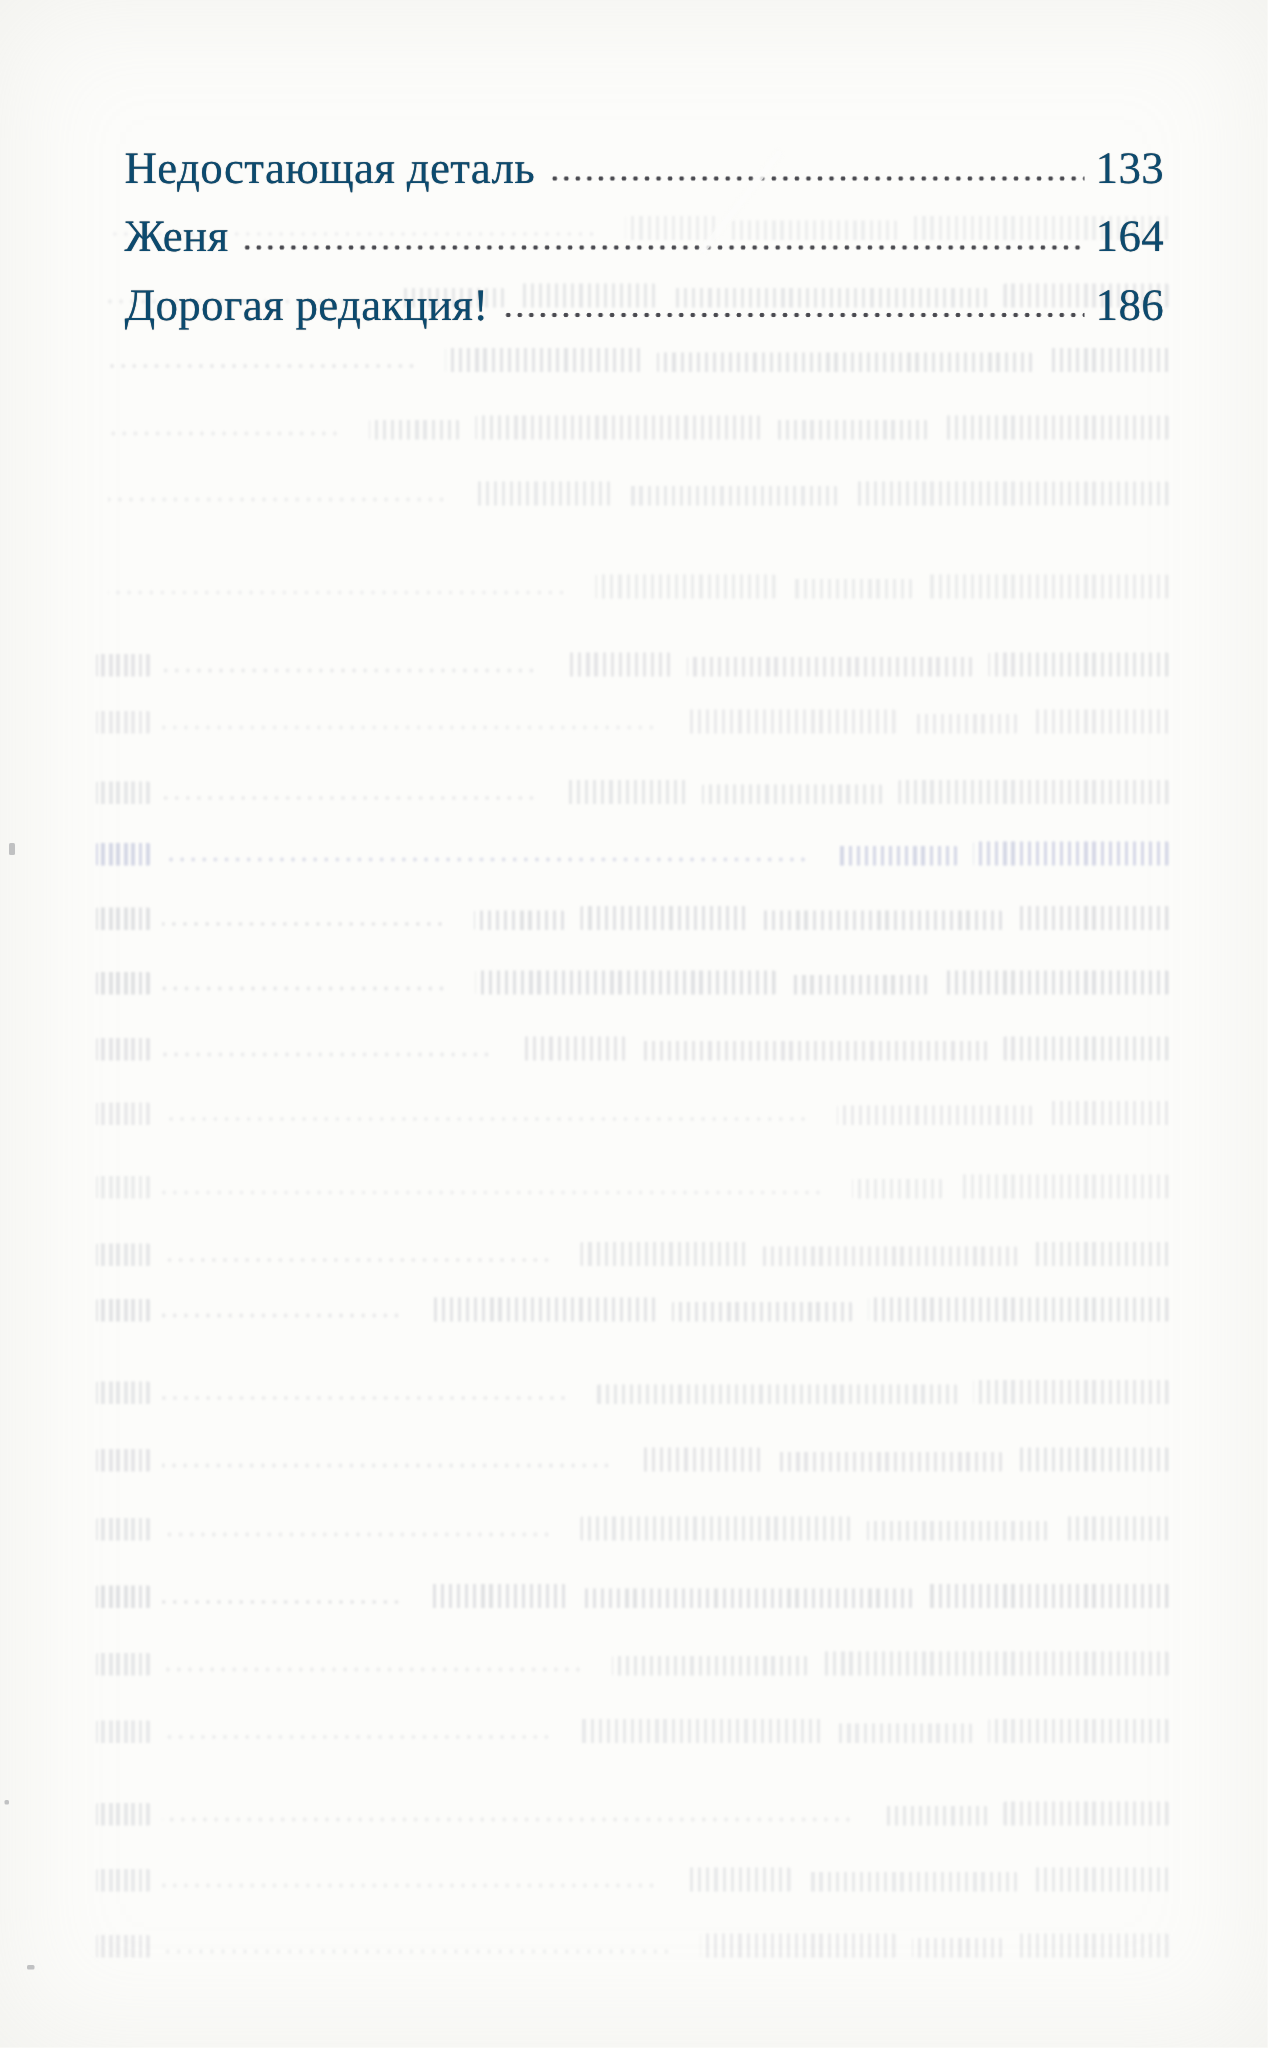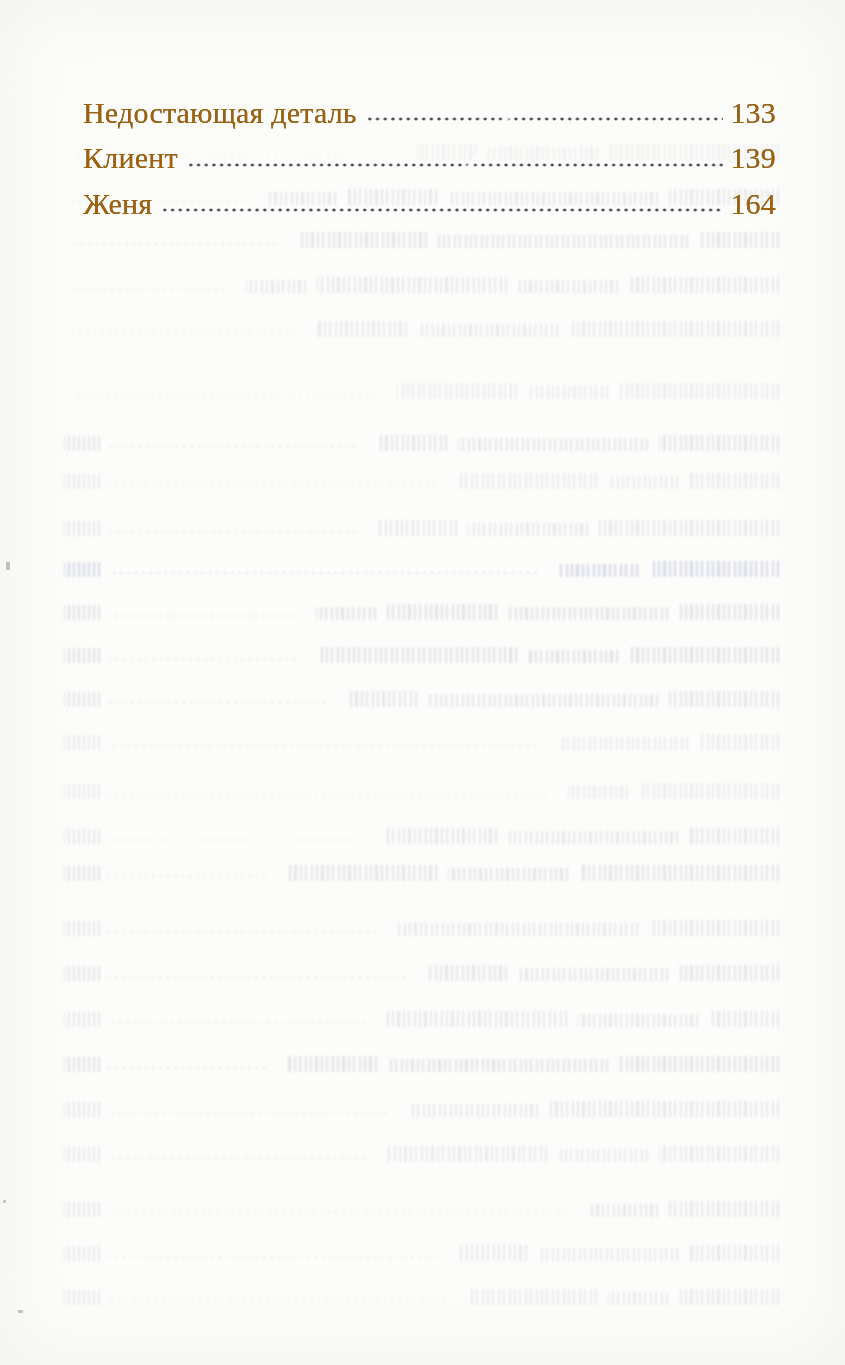--- a/index.html
+++ b/index.html
@@ -12,21 +12,21 @@
     position:absolute;inset:0;background:#fcfcfa;
     box-shadow:inset 0 0 80px rgba(205,205,198,0.22);
   }
 
   
   .toc{
     position:absolute;left:83px;right:69px;top:90px;z-index:2;
   }
   .toc-row{
     display:flex;align-items:baseline;
-    color:#a16207;
+    color:#0c4a6e;
   }
   .toc-title,.toc-page{
     font-size:30px;line-height:45.4px;white-space:nowrap;
     letter-spacing:0.2px;
     text-shadow:0 0 0.6px rgba(62,63,70,0.85);
   }
   .toc-leader{
     flex:1;align-self:stretch;margin:0 7px 0 9px;
     background-image:radial-gradient(circle,#4a4a50 1.35px,rgba(74,74,80,0) 1.8px);
     background-size:7.7px 4.2px;background-repeat:repeat-x;
@@ -252,34 +252,34 @@
     </div>
 
   <div class="toc">
 
     <div class="toc-row">
       <span class="toc-title">Недостающая деталь</span>
       <span class="toc-leader"></span>
       <span class="toc-page">133</span>
     </div>
 
-    <div class="toc-row">
-      <span class="toc-title">Клиент</span>
-      <span class="toc-leader"></span>
-      <span class="toc-page">139</span>
-    </div>
 
 
 
     <div class="toc-row">
       <span class="toc-title">Женя</span>
       <span class="toc-leader"></span>
       <span class="toc-page">164</span>
     </div>
 
+    <div class="toc-row">
+      <span class="toc-title">Дорогая редакция!</span>
+      <span class="toc-leader"></span>
+      <span class="toc-page">186</span>
+    </div>
 
   </div>
 
   <div id="crease" class="crease" style="left: 492px; top: 92px; height: 85px; transform: rotate(38deg);"></div>
   <div id="specks">
       <div class="speck" style="left: 6px; top: 562px; width: 4px; height: 8px;"></div>
       <div class="speck" style="left: 3px; top: 1200px; width: 3px; height: 3px;"></div>
       <div class="speck" style="left: 18px; top: 1310px; width: 5px; height: 3px;"></div>
     </div>
 

